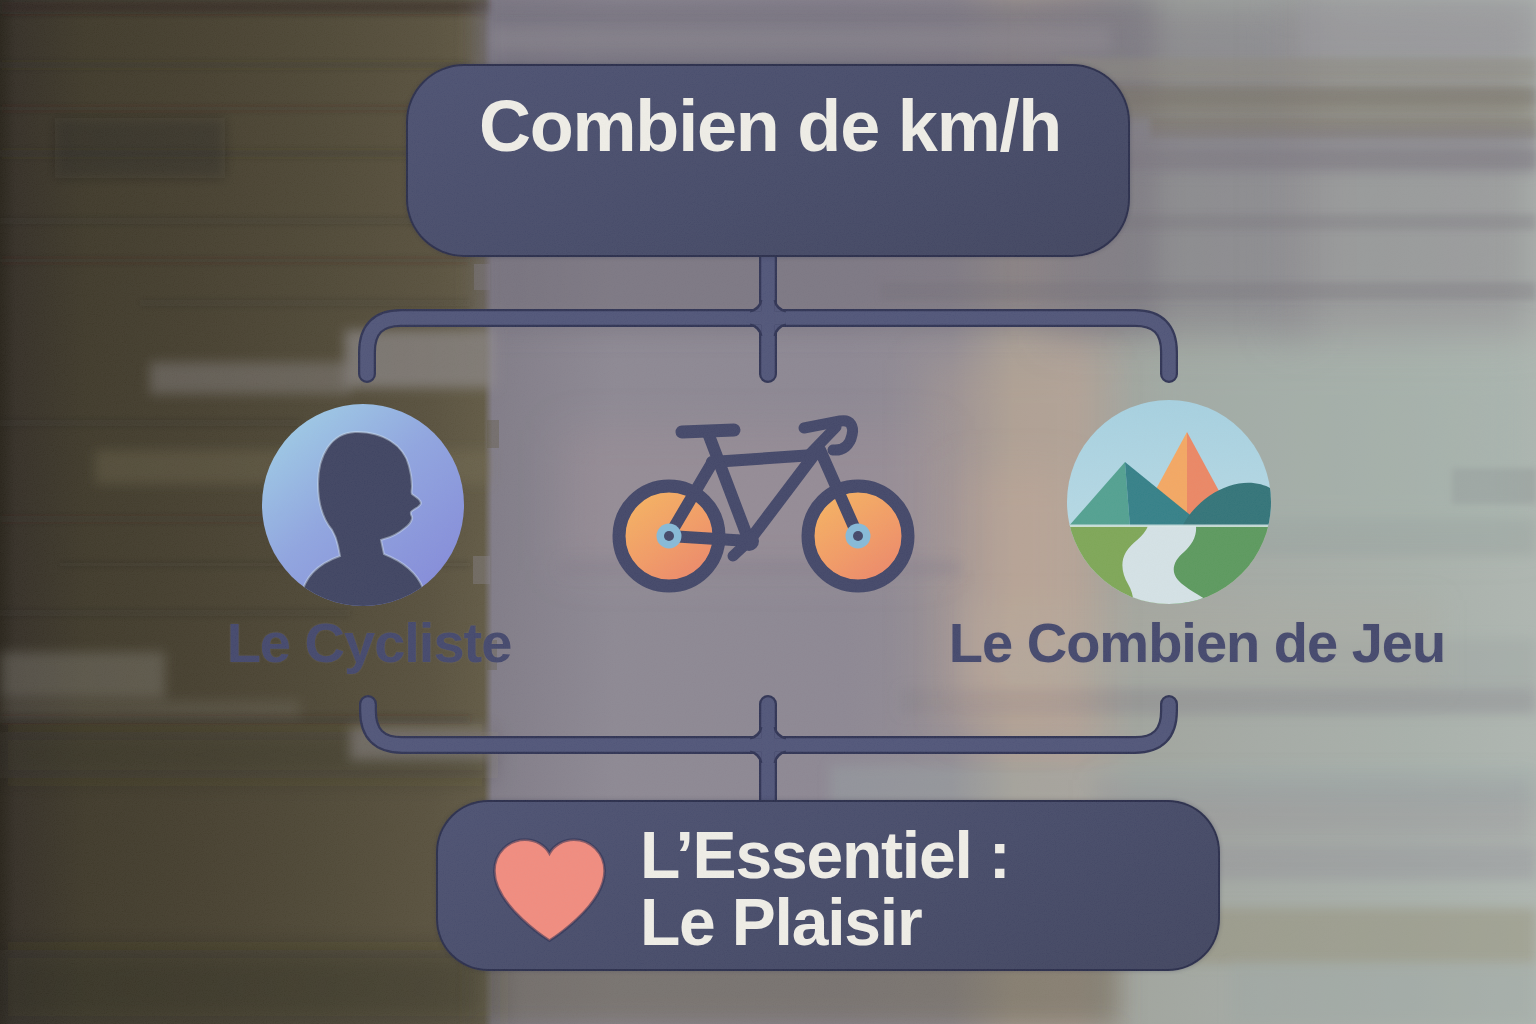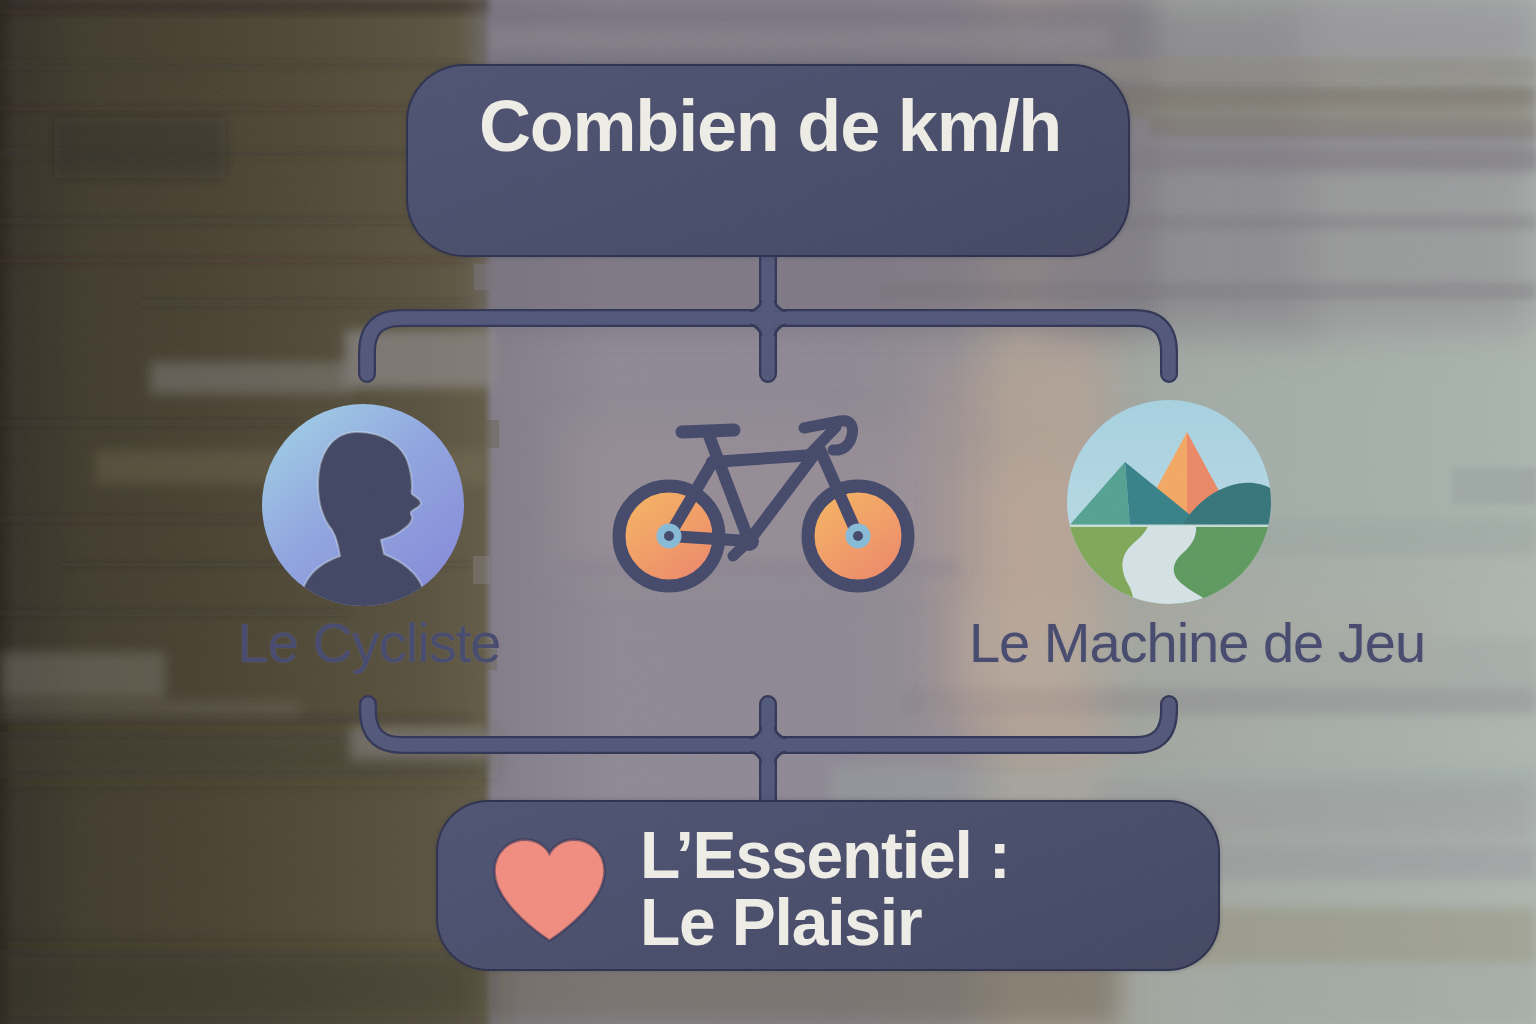--- a/index.html
+++ b/index.html
@@ -47,21 +47,21 @@
     letter-spacing:-1.2px;
     color:var(--title-text);
     white-space:nowrap;
   }
   #conclusion-line1{top:20px;}
   #conclusion-line2{top:87px;}
   .branch-label{
     position:absolute;
     top:615px;
     transform:translateX(-50%);
-    font-weight:normal;
+    font-weight:bold;
     font-size:56px;
     line-height:56px;
     letter-spacing:-1px;
     color:var(--label-text);
     white-space:nowrap;
     text-shadow:0 0 2px rgba(140,135,145,0.35);
   }
   #label-cyclist{left:369px;}
   #label-machine{left:770px;}
   #label-terrain{left:1197px;}
@@ -309,21 +309,21 @@
            L 148 206
            C 134 196 120 190 112 181
            C 104 172 108 161 118 153
            C 126 146 131 137 130 127 Z"></path>
 
       <rect x="0" y="125.5" width="206" height="2.5" fill="#dcebea" fill-opacity="0.85"></rect>
     </g>
   </svg>
 
   <div id="label-cyclist" class="branch-label">Le Cycliste</div>
-  <div id="label-terrain" class="branch-label">Le Machine de Jeu</div>
+  <div id="label-terrain" class="branch-label">Le Combien de Jeu</div>
 
   <div id="conclusion-node" class="node-box">
     <svg class="icon-abs" style="left:50px;top:33px" width="123" height="111" viewBox="0 0 32 29">
       <path fill="var(--heart)" stroke="rgba(35,38,74,0.55)" stroke-width="0.7" d="M16 27.6 C 16 27.6 1.6 18.6 1.6 9.4 C 1.6 4.6 5.4 1.2 9.6 1.2 C 12.4 1.2 14.9 2.7 16 4.8 C 17.1 2.7 19.6 1.2 22.4 1.2 C 26.6 1.2 30.4 4.6 30.4 9.4 C 30.4 18.6 16 27.6 16 27.6 Z"></path>
     </svg>
     <div id="conclusion-line1" class="conclusion-line">L’Essentiel :</div>
     <div id="conclusion-line2" class="conclusion-line">Le Plaisir</div>
   </div>
 
   <svg class="icon-abs" style="left:0;top:0;pointer-events:none" width="1536" height="1024" viewBox="0 0 1536 1024">

